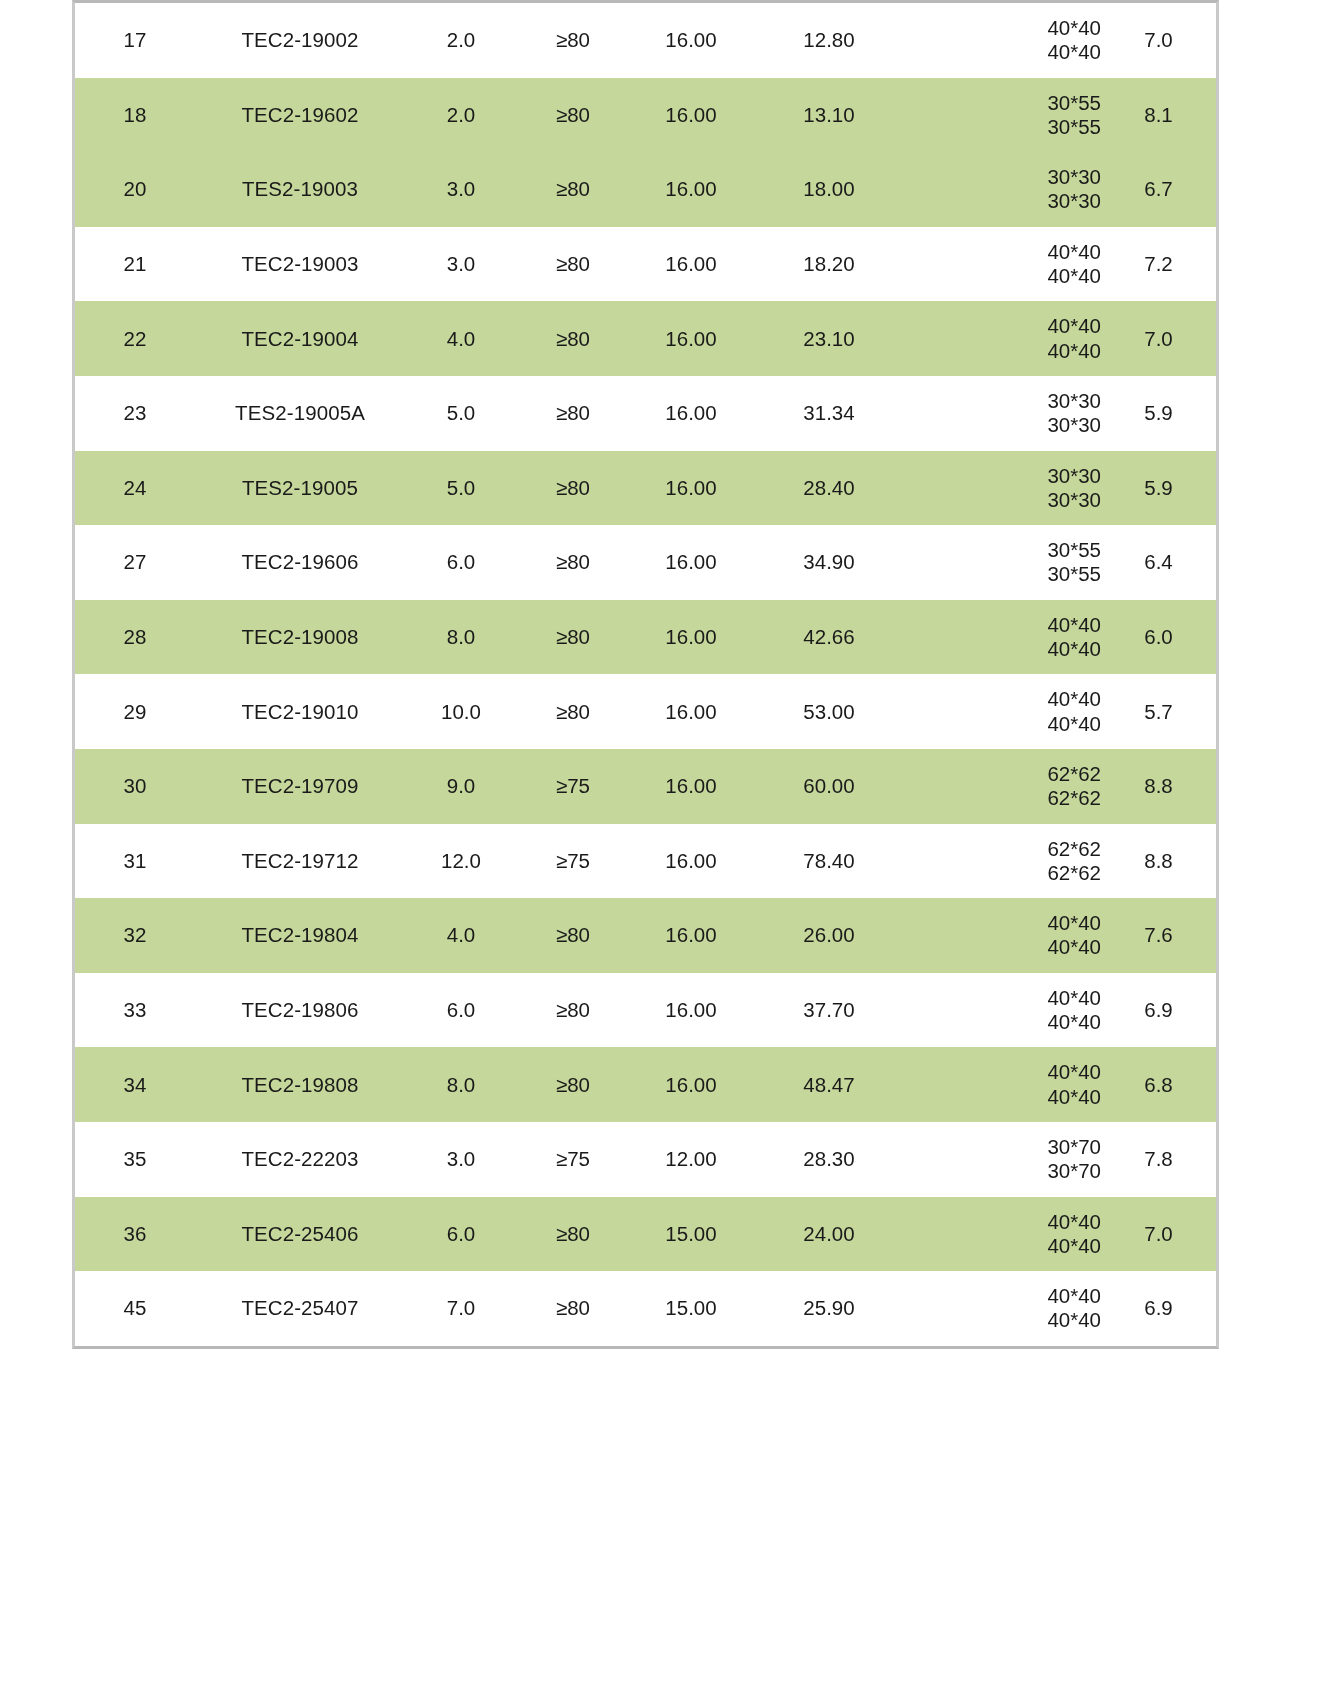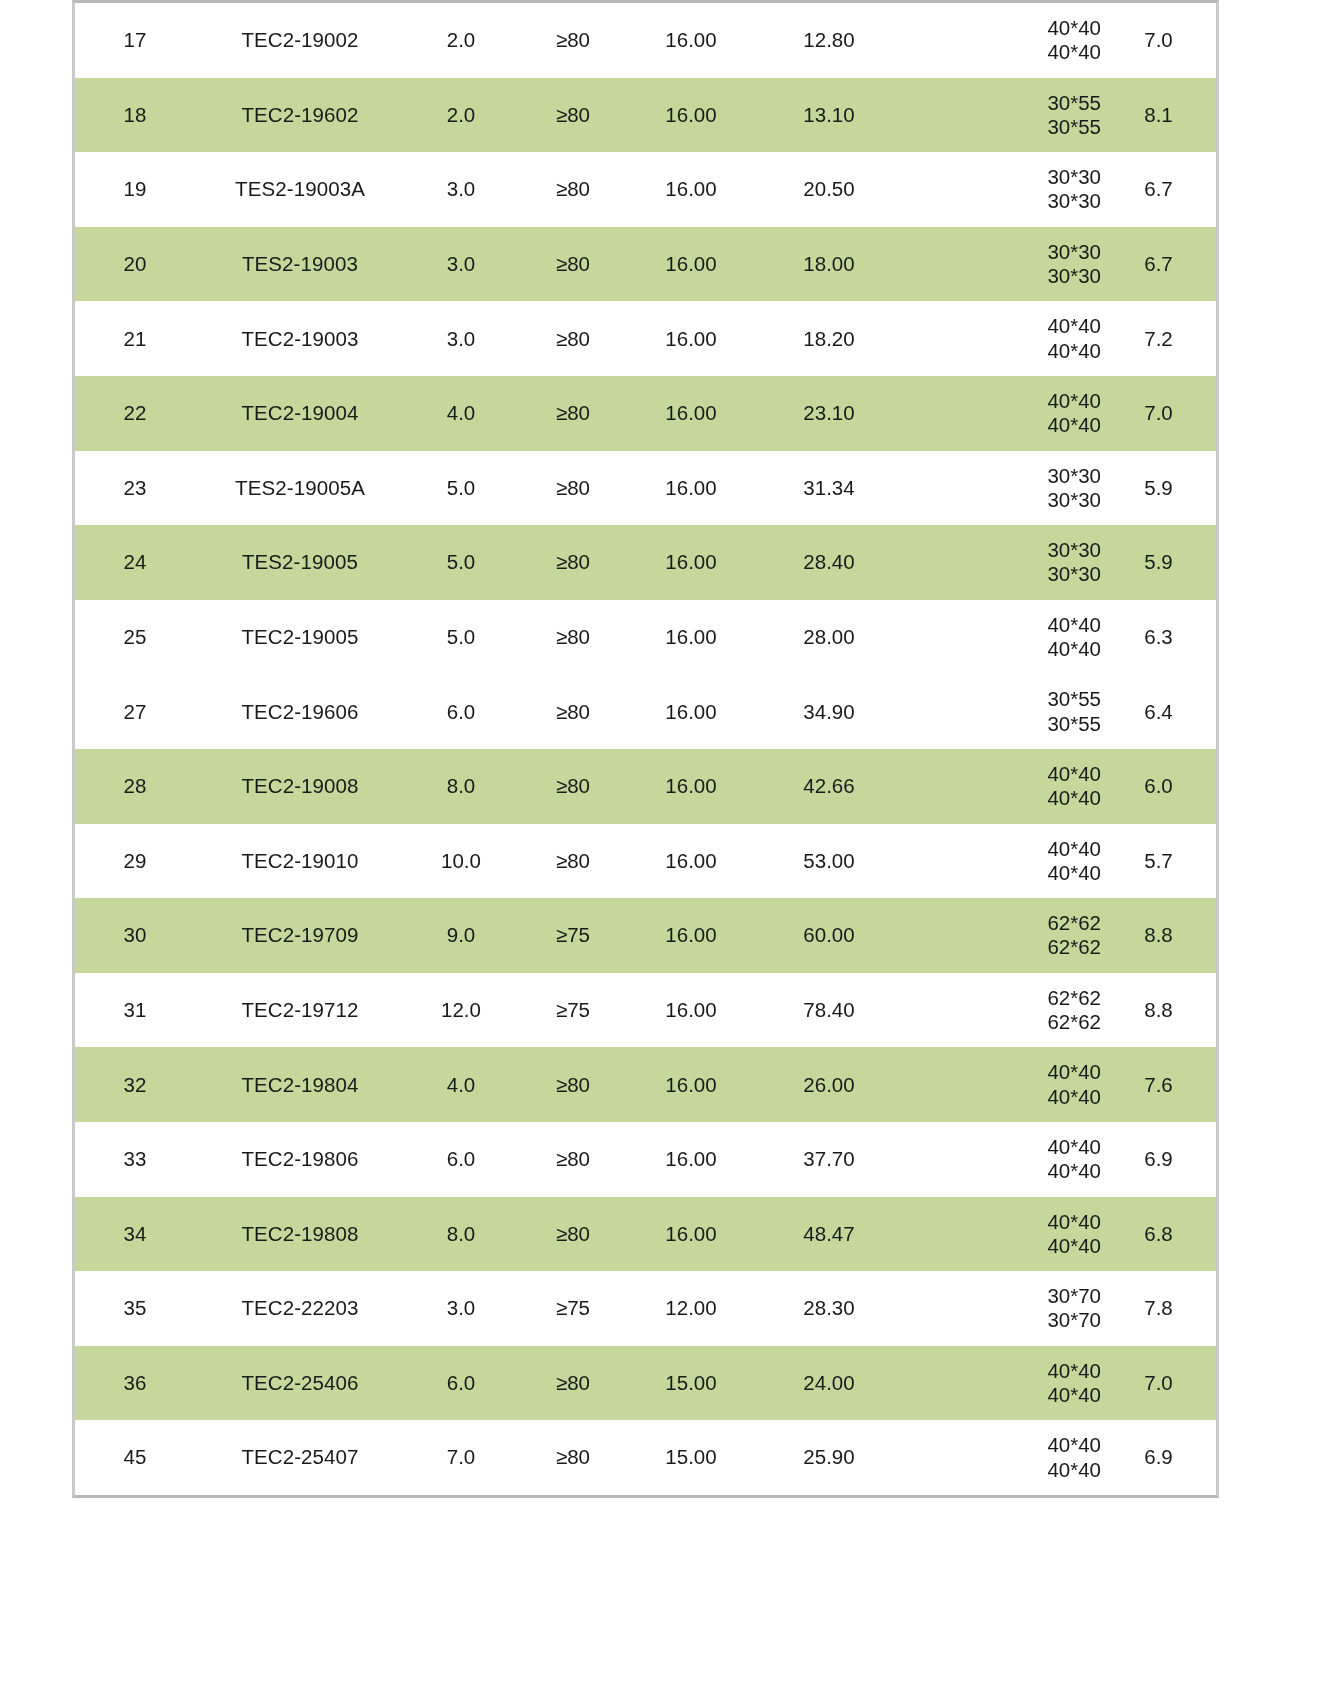--- a/index.html
+++ b/index.html
@@ -112,33 +112,20 @@
             <td class="cell-power">2.0</td>
             <td class="cell-eff">≥80</td>
             <td class="cell-volt">16.00</td>
             <td class="cell-curr">13.10</td>
             <td class="cell-size">
               <span class="size-line">30*55</span>
               <span class="size-line">30*55</span>
             </td>
             <td class="cell-last">8.1</td>
           </tr>
-          <tr class="row-base">
-            <td class="cell-idx">19</td>
-            <td class="cell-model">TES2-19003A</td>
-            <td class="cell-power">3.0</td>
-            <td class="cell-eff">≥80</td>
-            <td class="cell-volt">16.00</td>
-            <td class="cell-curr">20.50</td>
-            <td class="cell-size">
-              <span class="size-line">30*30</span>
-              <span class="size-line">30*30</span>
-            </td>
-            <td class="cell-last">6.7</td>
-          </tr>
           <tr class="row-alt">
             <td class="cell-idx">20</td>
             <td class="cell-model">TES2-19003</td>
             <td class="cell-power">3.0</td>
             <td class="cell-eff">≥80</td>
             <td class="cell-volt">16.00</td>
             <td class="cell-curr">18.00</td>
             <td class="cell-size">
               <span class="size-line">30*30</span>
               <span class="size-line">30*30</span>
@@ -189,33 +176,20 @@
             <td class="cell-model">TES2-19005</td>
             <td class="cell-power">5.0</td>
             <td class="cell-eff">≥80</td>
             <td class="cell-volt">16.00</td>
             <td class="cell-curr">28.40</td>
             <td class="cell-size">
               <span class="size-line">30*30</span>
               <span class="size-line">30*30</span>
             </td>
             <td class="cell-last">5.9</td>
-          </tr>
-          <tr class="row-base">
-            <td class="cell-idx">25</td>
-            <td class="cell-model">TEC2-19005</td>
-            <td class="cell-power">5.0</td>
-            <td class="cell-eff">≥80</td>
-            <td class="cell-volt">16.00</td>
-            <td class="cell-curr">28.00</td>
-            <td class="cell-size">
-              <span class="size-line">40*40</span>
-              <span class="size-line">40*40</span>
-            </td>
-            <td class="cell-last">6.3</td>
           </tr>
           <tr class="row-base">
             <td class="cell-idx">27</td>
             <td class="cell-model">TEC2-19606</td>
             <td class="cell-power">6.0</td>
             <td class="cell-eff">≥80</td>
             <td class="cell-volt">16.00</td>
             <td class="cell-curr">34.90</td>
             <td class="cell-size">
               <span class="size-line">30*55</span>

